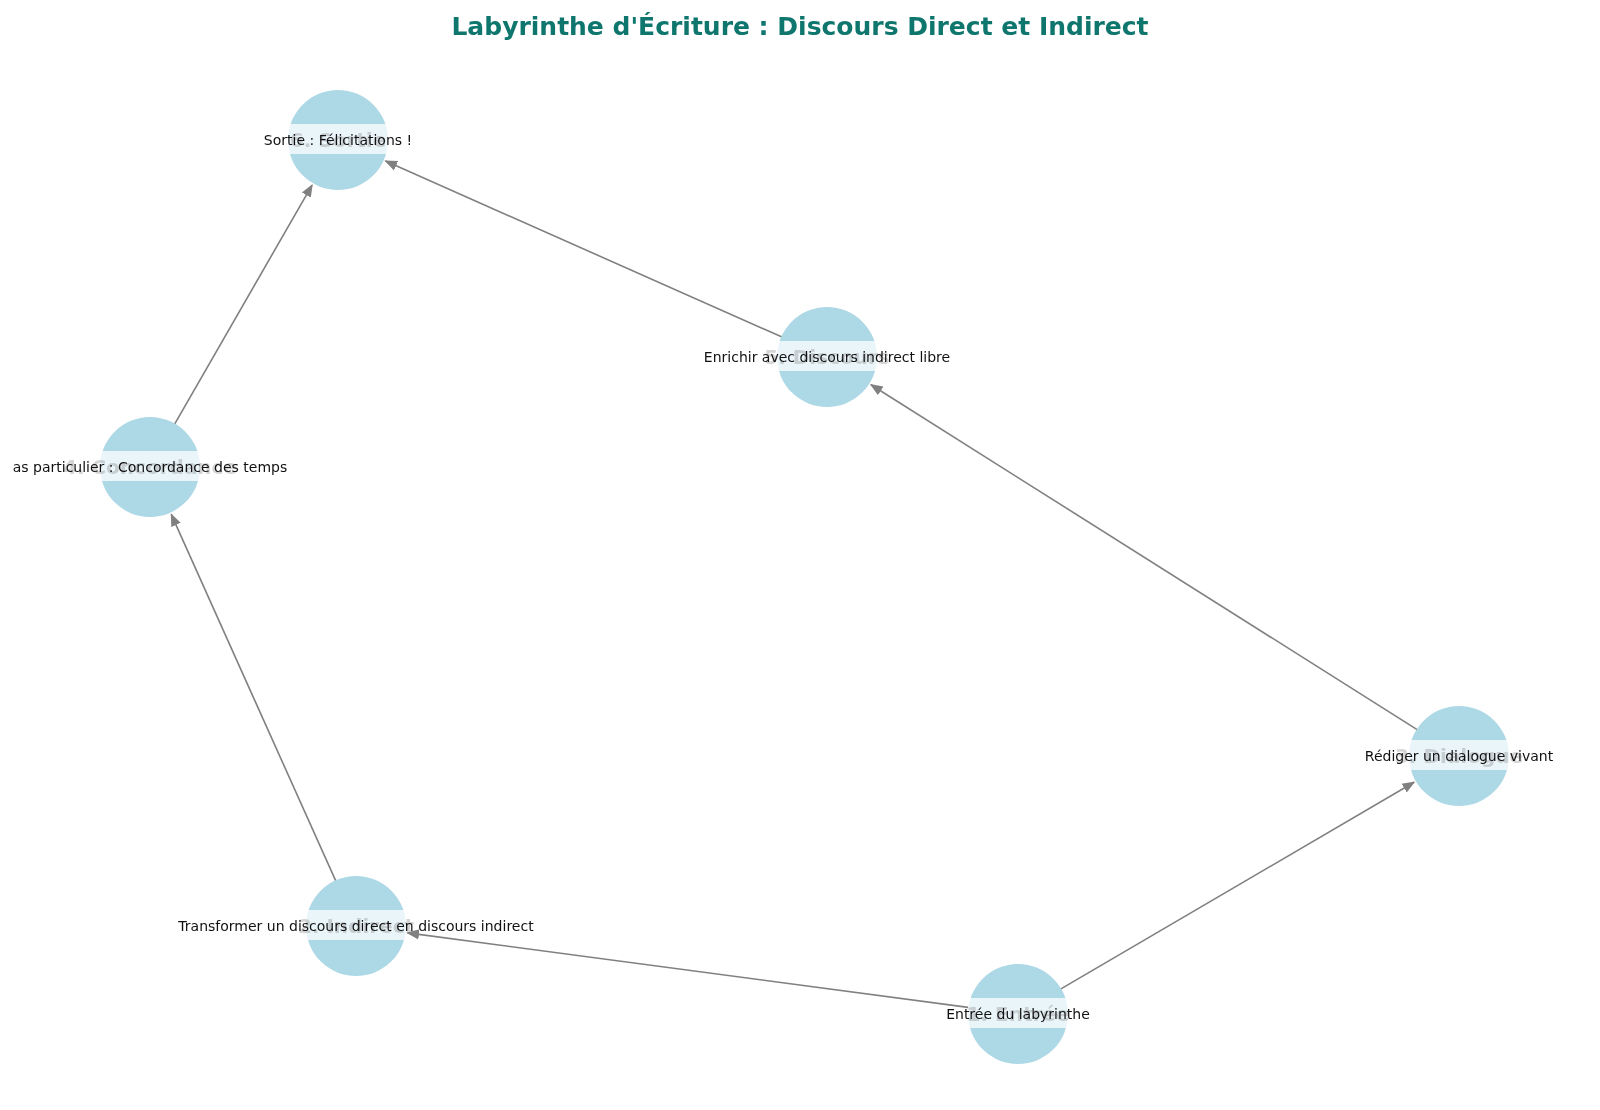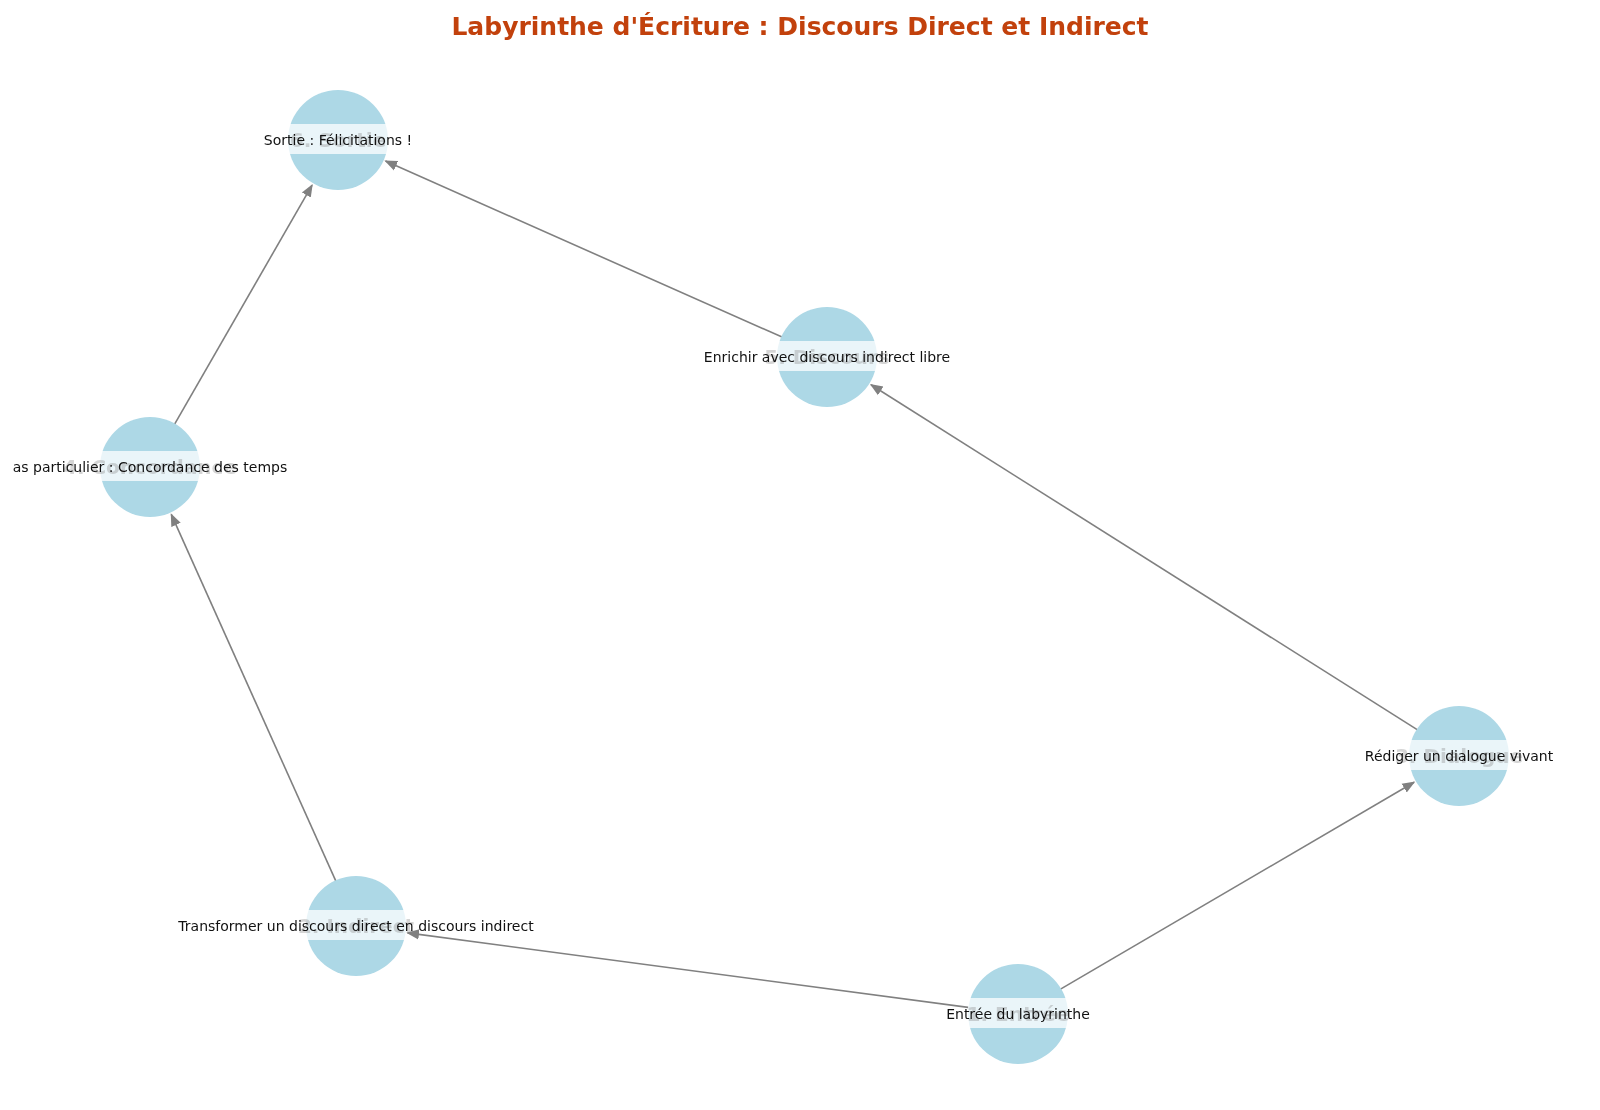--- a/index.html
+++ b/index.html
@@ -1,17 +1,17 @@
 <!DOCTYPE html>
 <html><head>
   <meta charset="utf-8">
   <style>
     html, body { margin: 0; padding: 0; background: #ffffff; }
     body { width: 1600px; height: 1110px; position: relative; overflow: hidden; font-family: "DejaVu Sans", sans-serif; }
-    #title { position: absolute; left: 0; top: 12px; width: 1600px; text-align: center; font-size: 25px; font-weight: bold; color: #c2410c; font-family: "DejaVu Sans", sans-serif; }
+    #title { position: absolute; left: 0; top: 12px; width: 1600px; text-align: center; font-size: 25px; font-weight: bold; color: #0f766e; font-family: "DejaVu Sans", sans-serif; }
     svg { position: absolute; left: 0; top: 0; }
     .node-circle { fill: #add8e6; }
     .bg-label { font-family: "DejaVu Sans", sans-serif; font-size: 20px; font-weight: bold; fill: #888888; opacity: 0.35; }
     .fg-label { font-family: "DejaVu Sans", sans-serif; font-size: 14px; fill: #111111; }
     .label-band { fill: #ffffff; opacity: 0.75; }
     .edge { stroke: #808080; stroke-width: 1.6; fill: none; }
   </style>
 </head>
 <body>
 

